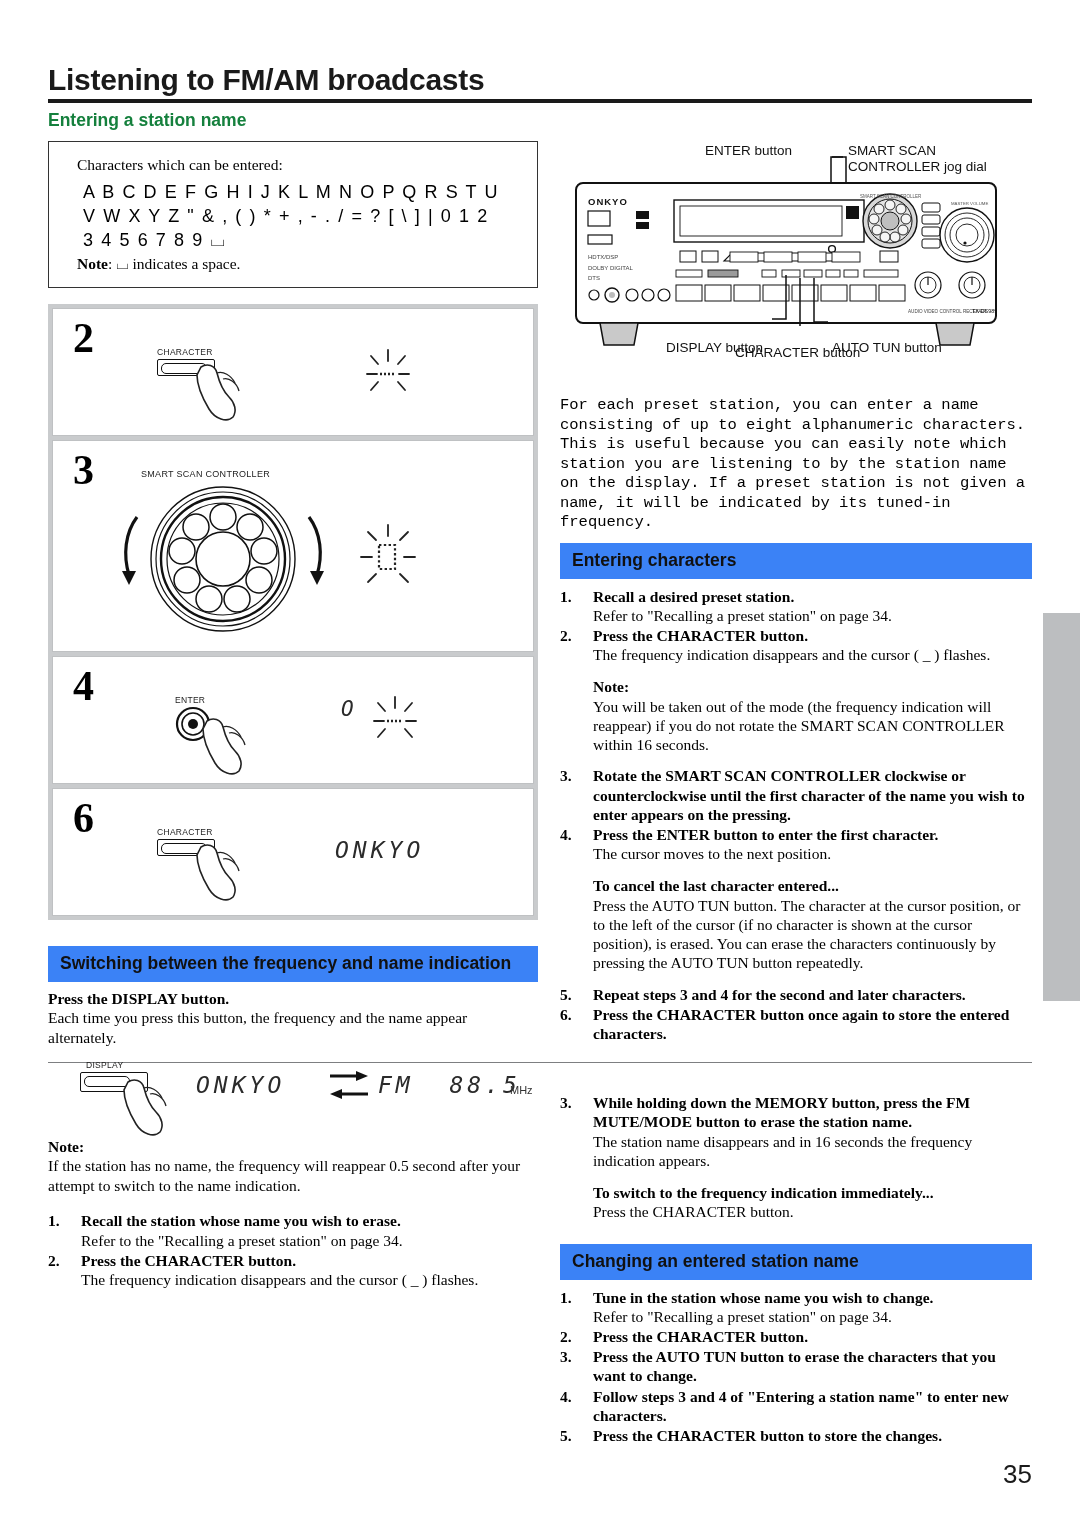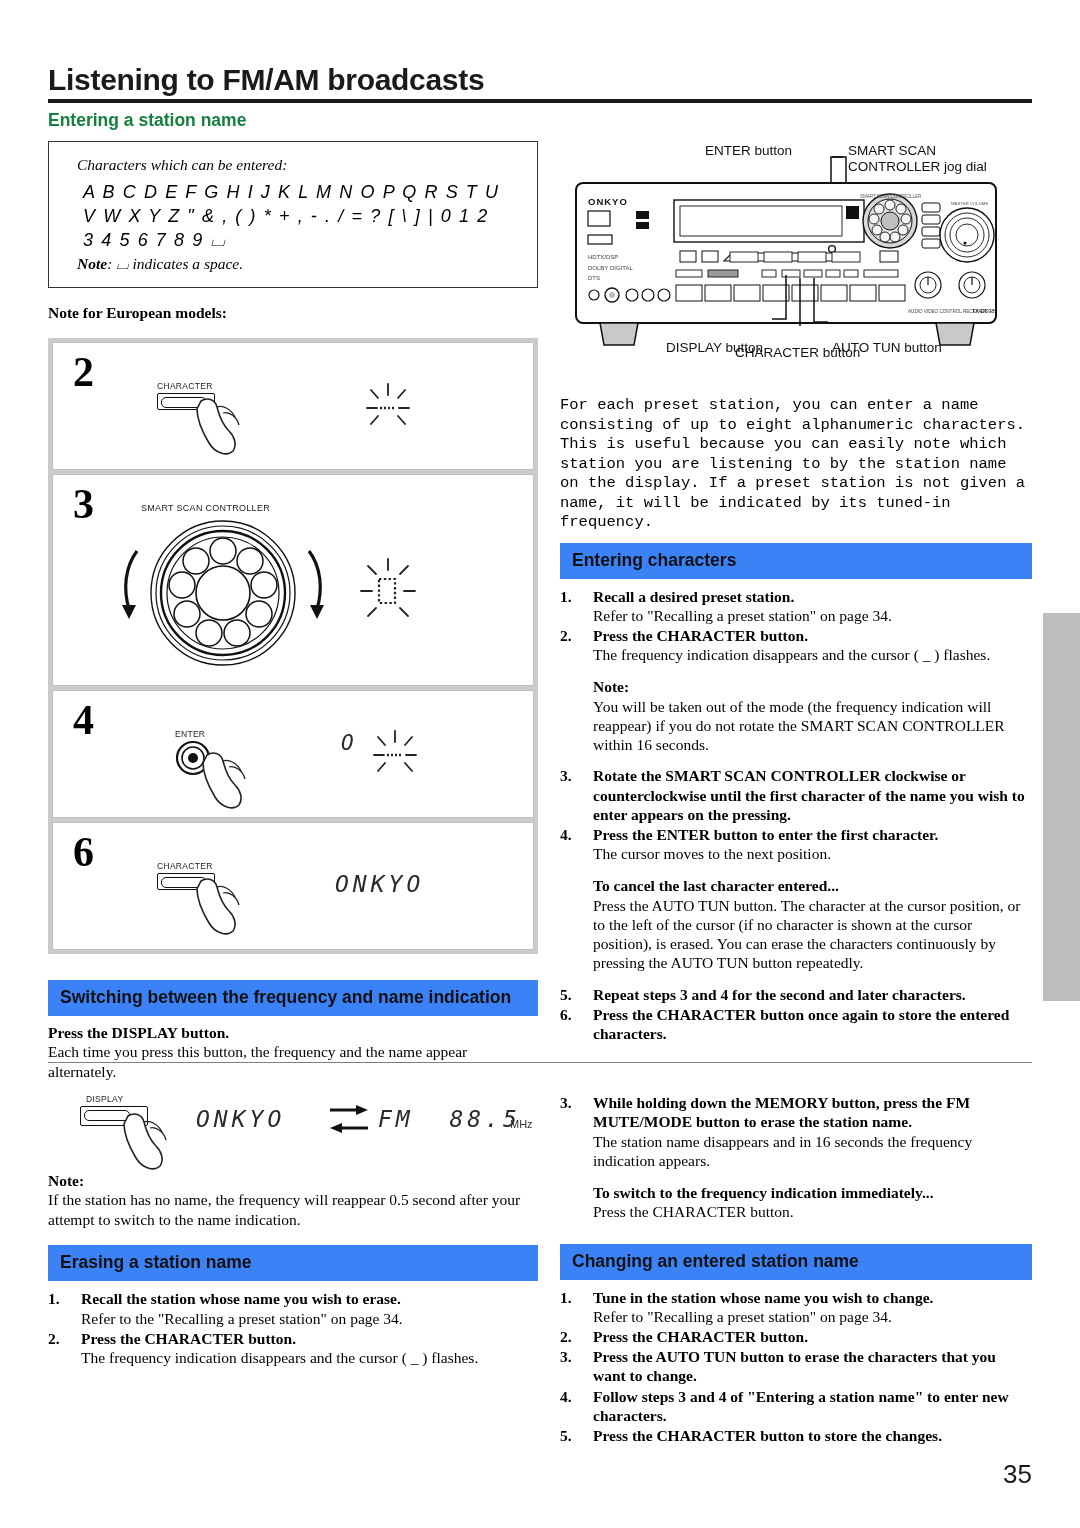--- a/index.html
+++ b/index.html
@@ -52,21 +52,20 @@
     font-size: 17.5px;
     color: #15803d;
     margin: 0 0 10px 0;
   }
 
   
   .charbox {
     border: 1px solid #333;
     padding: 10px 14px 14px 28px;
     margin-bottom: 16px;
-    font-style: italic;
   }
   .charbox .lead {
     font-size: 15.5px;
     margin: 4px 0 7px 0;
   }
   .charset {
     font-family: "Liberation Sans", sans-serif;
     font-size: 18px;
     line-height: 1.32;
     letter-spacing: 1.6px;
@@ -229,21 +228,20 @@
       <div class="lead">Characters which can be entered:</div>
       <div class="charset">A B C D E F G H I J K L M N O P Q R S T U</div>
       <div class="charset">V W X Y Z " &amp; , ( ) * + , - . / = ? [ \ ] | 0 1 2</div>
       <div class="charset">3 4 5 6 7 8 9 ⌴</div>
       <div class="note-space">
         <b>Note</b><span>: ⌴ indicates a space.</span>
       </div>
     </div>
 
     <div class="euro-note">
-      <div class="hd" style="font-size:15.5px">Note for European models:</div>
     </div>
 
     <div class="figstack">
 
       <div class="figbox" style="height:128px">
         <div class="fignum">2</div>
         <div class="btn-label" style="left:104px; top:38px;">CHARACTER</div>
         <div class="rect-btn" style="left:104px; top:50px;"></div>
         <svg width="110" height="70" style="position:absolute; left:140px; top:52px;">
           <path d="M8,6 C14,2 22,4 24,12 C26,20 30,30 36,36 C42,42 44,50 40,56 C34,62 22,58 16,48 C10,38 4,24 4,14 Z" fill="#fff" stroke="#222" stroke-width="1.6"></path>
@@ -374,21 +372,20 @@
         </svg>
         <div class="lcd" style="left:330px; top:16px;">FM  88.5</div>
         <div class="lcd-small" style="left:462px; top:28px;">MHz</div>
       </div>
 
       <div style="font-size:15.5px; font-weight:bold;">Note:</div>
       <p class="body">If the station has no name, the frequency will reappear 0.5 second after your attempt to switch to the name indication.</p>
     </div>
 
     <div style="margin-top:16px;">
-      <div class="sec-head">Erasing a station name</div>
       <ol class="steps">
         <li>
           <span class="n">1.</span>
           <span class="st-main">Recall the station whose name you wish to erase.</span>
           <span class="st-sub">Refer to the "Recalling a preset station" on page 34.</span>
         </li>
         <li>
           <span class="n">2.</span>
           <span class="st-main">Press the CHARACTER button.</span>
           <span class="st-sub">The frequency indication disappears and the cursor ( _ ) flashes.</span>

